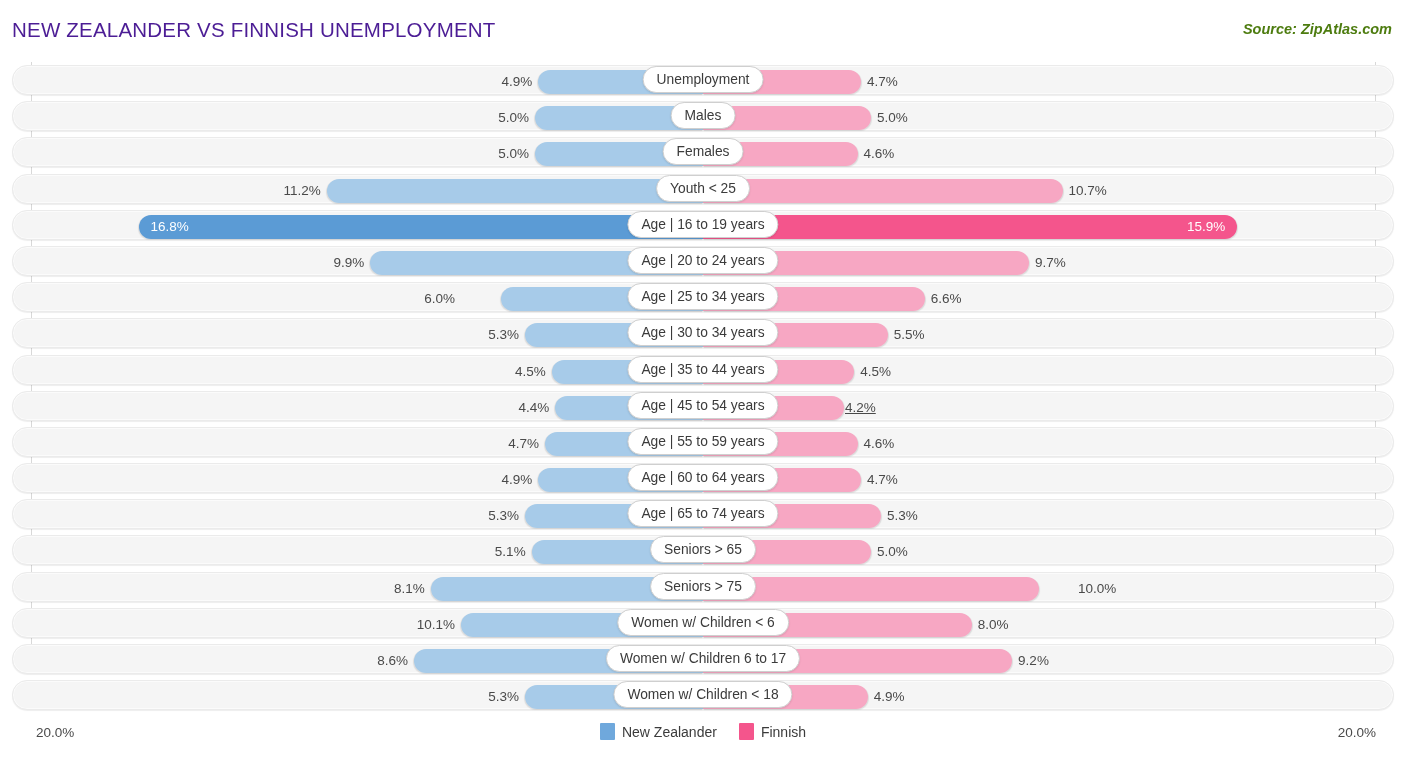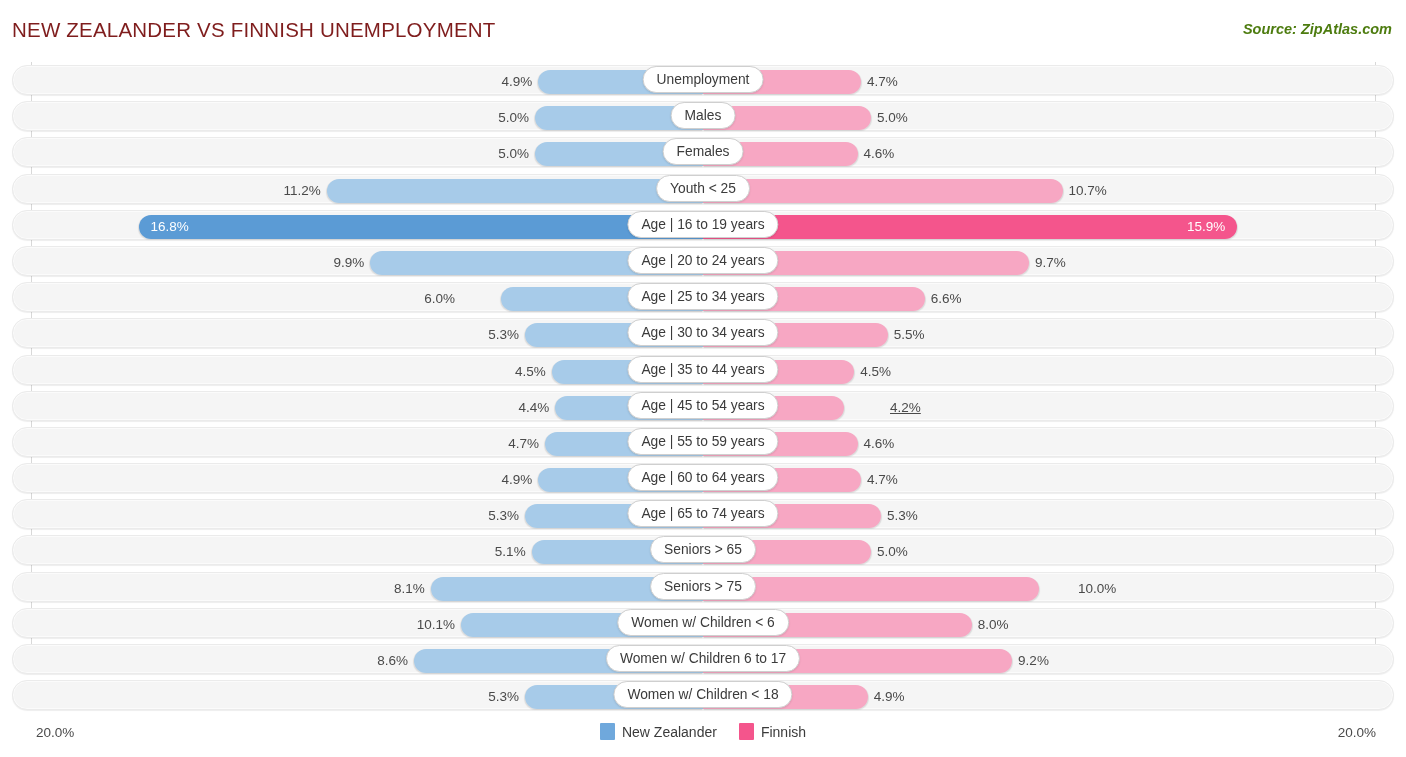--- a/index.html
+++ b/index.html
@@ -22,21 +22,21 @@
     top: 0; left: 0; right: 0;
     height: 58px;
   }
   .chart-title {
     position: absolute;
     left: 12px;
     top: 18px;
     font-size: 20.5px;
     font-weight: 400;
     letter-spacing: .2px;
-    color: #7f1d1d;
+    color: #4c1d95;
     white-space: nowrap;
   }
   .source {
     position: absolute;
     right: 14px;
     top: 21px;
     font-size: 14.5px;
     font-style: italic;
     font-weight: bold;
     color: #4d7c0f;
@@ -288,21 +288,21 @@
         <div class="val right" style="left: 860.2px;">4.5%</div>
         <div class="pill">Age | 35 to 44 years</div>
       </div>
       <div class="row">
         <div class="track"></div>
         <div class="bar-wrap">
           <div class="bar left" style="width: 147.84px;"></div>
           <div class="bar right" style="width: 141.12px;"></div>
         </div>
         <div class="val left" style="right: 856.84px;">4.4%</div>
-        <div class="val right" style="left: 890px; text-decoration: underline;">4.2%</div>
+        <div class="val right" style="left: 845px; text-decoration: underline;">4.2%</div>
         <div class="pill">Age | 45 to 54 years</div>
       </div>
       <div class="row">
         <div class="track"></div>
         <div class="bar-wrap">
           <div class="bar left" style="width: 157.92px;"></div>
           <div class="bar right" style="width: 154.56px;"></div>
         </div>
         <div class="val left" style="right: 866.92px;">4.7%</div>
         <div class="val right" style="left: 863.56px;">4.6%</div>

